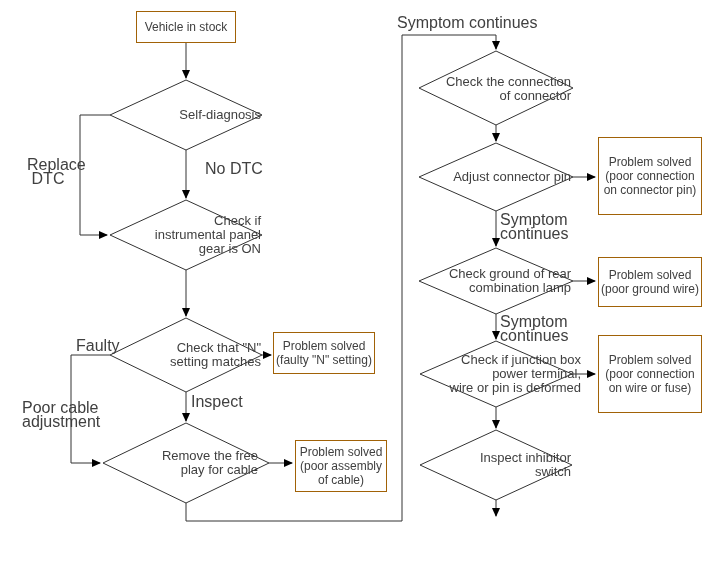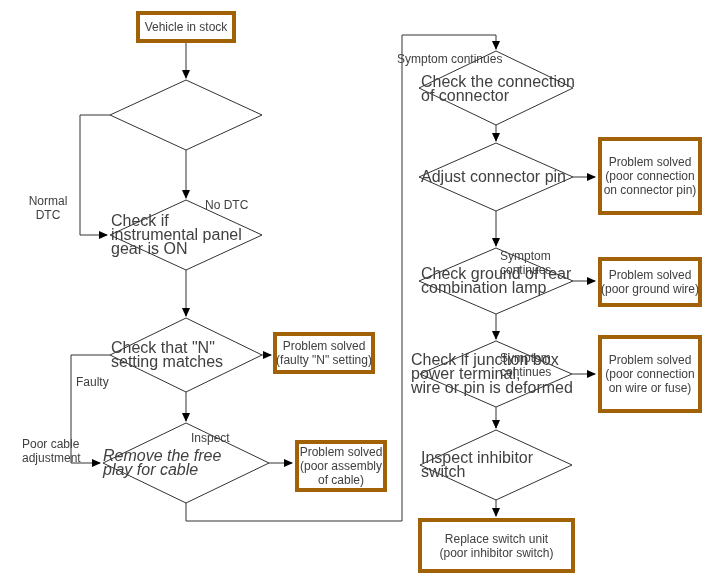--- a/index.html
+++ b/index.html
@@ -18,44 +18,43 @@
   }
   .shapes {
     position: absolute;
     left: 0;
     top: 0;
     width: 710px;
     height: 583px;
   }
   .node-box {
     position: absolute;
-    border: 4px solid #a16207;
+    border: 1px solid #a16207;
     background: #ffffff;
     display: flex;
     align-items: center;
     justify-content: center;
     text-align: center;
     font-size: 12px;
     line-height: 14px;
     white-space: pre;
     box-sizing: border-box;
   }
   .node-text {
     position: absolute;
-    text-align: left;
-    font-size: 16px;
+    text-align: right;
+    font-size: 13px;
     line-height: 14px;
     white-space: pre;
   }
   .edge-label {
     position: absolute;
-    font-size: 12px;
+    font-size: 16px;
     line-height: 14px;
     white-space: pre;
-    margin-top: 36px;
   }
   .edge-label.center { text-align: center; }
 </style>
 </head>
 <body>
 
 <div class="canvas">
 
   <svg class="shapes" viewBox="0 0 710 583" xmlns="http://www.w3.org/2000/svg">
     <defs>
@@ -110,50 +109,49 @@
 (poor connection
 on connector pin)</div>
 
   <div class="node-box" style="left:598px; top:257px; width:104px; height:50px;">Problem solved
 (poor ground wire)</div>
 
   <div class="node-box" style="left:598px; top:335px; width:104px; height:78px;">Problem solved
 (poor connection
 on wire or fuse)</div>
 
-  <div class="node-box" style="left:418px; top:518px; width:157px; height:55px;">Replace switch unit
-(poor inhibitor switch)</div>
 
+  <div class="node-text" style="left:111px; top:108px; width:150px;">Self-diagnosis</div>
 
   <div class="node-text" style="left:111px; top:214px; width:150px;">Check if
 instrumental panel
 gear is ON</div>
 
   <div class="node-text" style="left:111px; top:341px; width:150px;">Check that "N"
 setting matches</div>
 
-  <div class="node-text" style="left:103px; top:449px; width:166px;font-style:italic;">Remove the free
+  <div class="node-text" style="left:92px; top:449px; width:166px;">Remove the free
 play for cable</div>
 
   <div class="node-text" style="left:421px; top:75px; width:150px;">Check the connection
 of connector</div>
 
   <div class="node-text" style="left:421px; top:170px; width:150px;">Adjust connector pin</div>
 
   <div class="node-text" style="left:421px; top:267px; width:150px;">Check ground of rear
 combination lamp</div>
 
   <div class="node-text" style="left:421px; top:451px; width:150px;">Inspect inhibitor
 switch</div>
 
   <div class="node-text" style="left:411px; top:353px; width:170px;">Check if junction box
 power terminal,
 wire or pin is deformed</div>
 
-  <div class="edge-label center" style="left:27px; top:158px; width:42px;">Normal
+  <div class="edge-label center" style="left:27px; top:158px; width:42px;">Replace
 DTC</div>
 
   <div class="edge-label" style="left:205px; top:162px;">No DTC</div>
 
   <div class="edge-label" style="left:76px; top:339px;text-align:center;">Faulty</div>
 
   <div class="edge-label" style="left:191px; top:395px;">Inspect</div>
 
   <div class="edge-label" style="left:22px; top:401px;">Poor cable
 adjustment</div>

